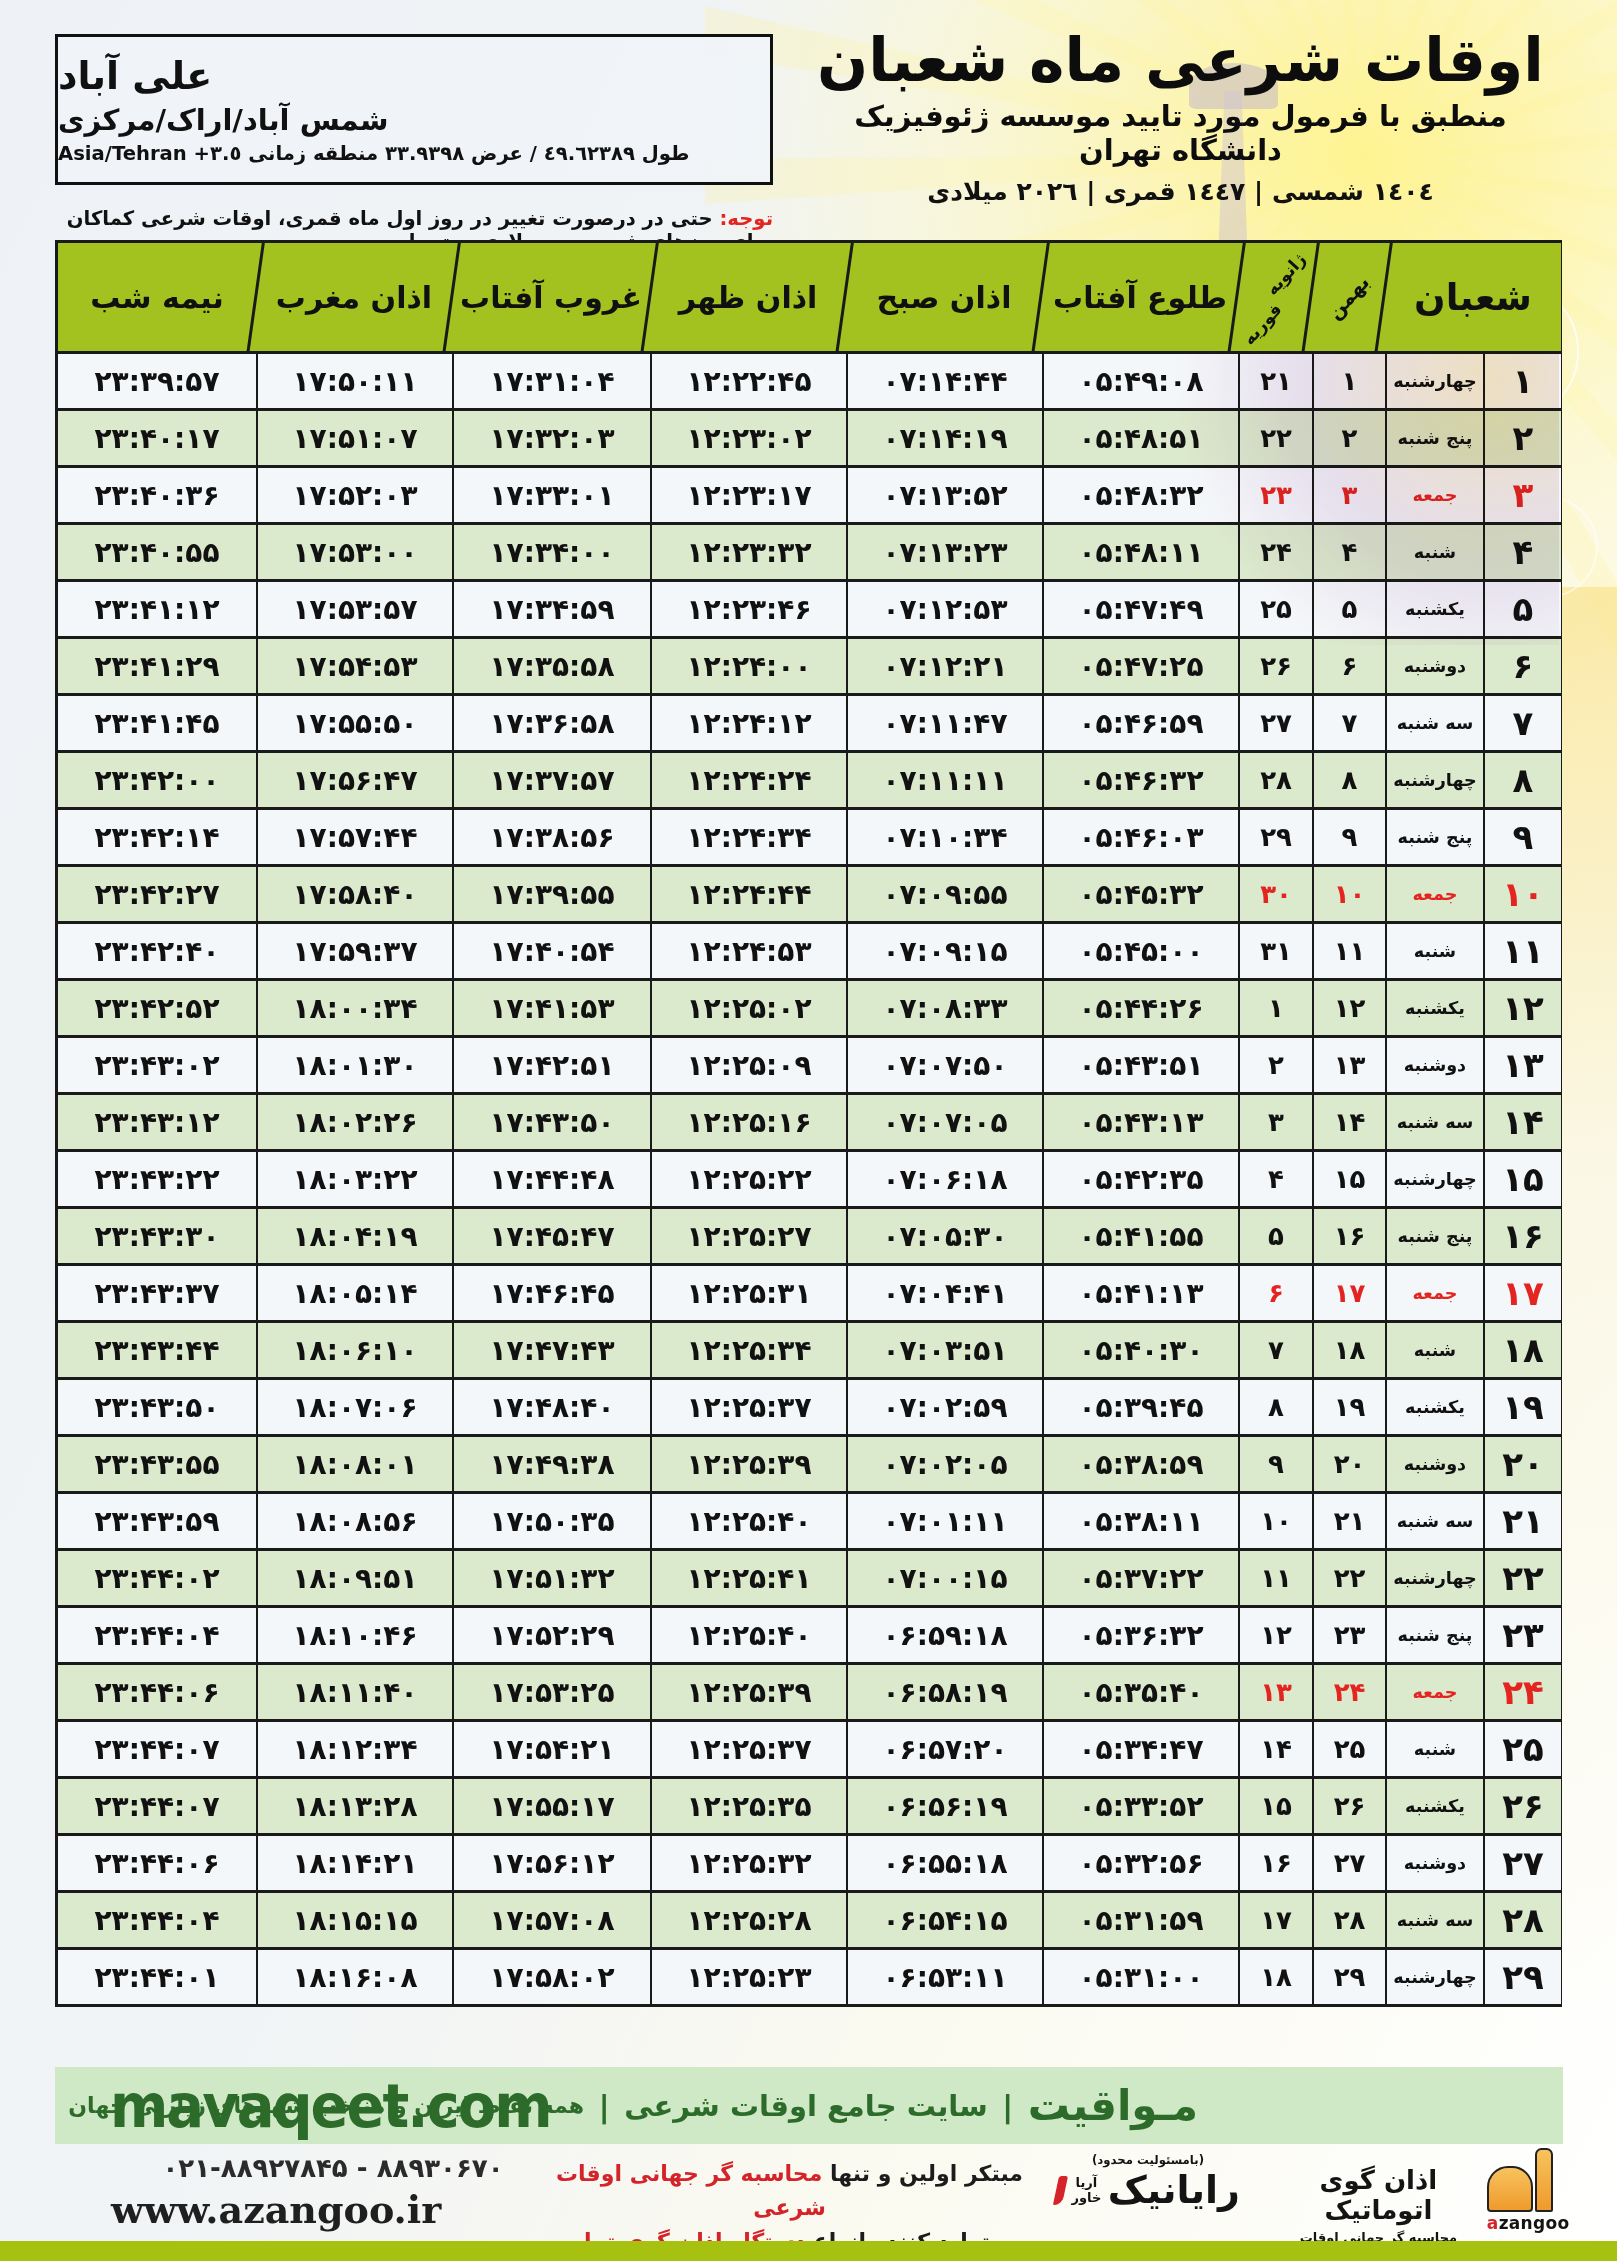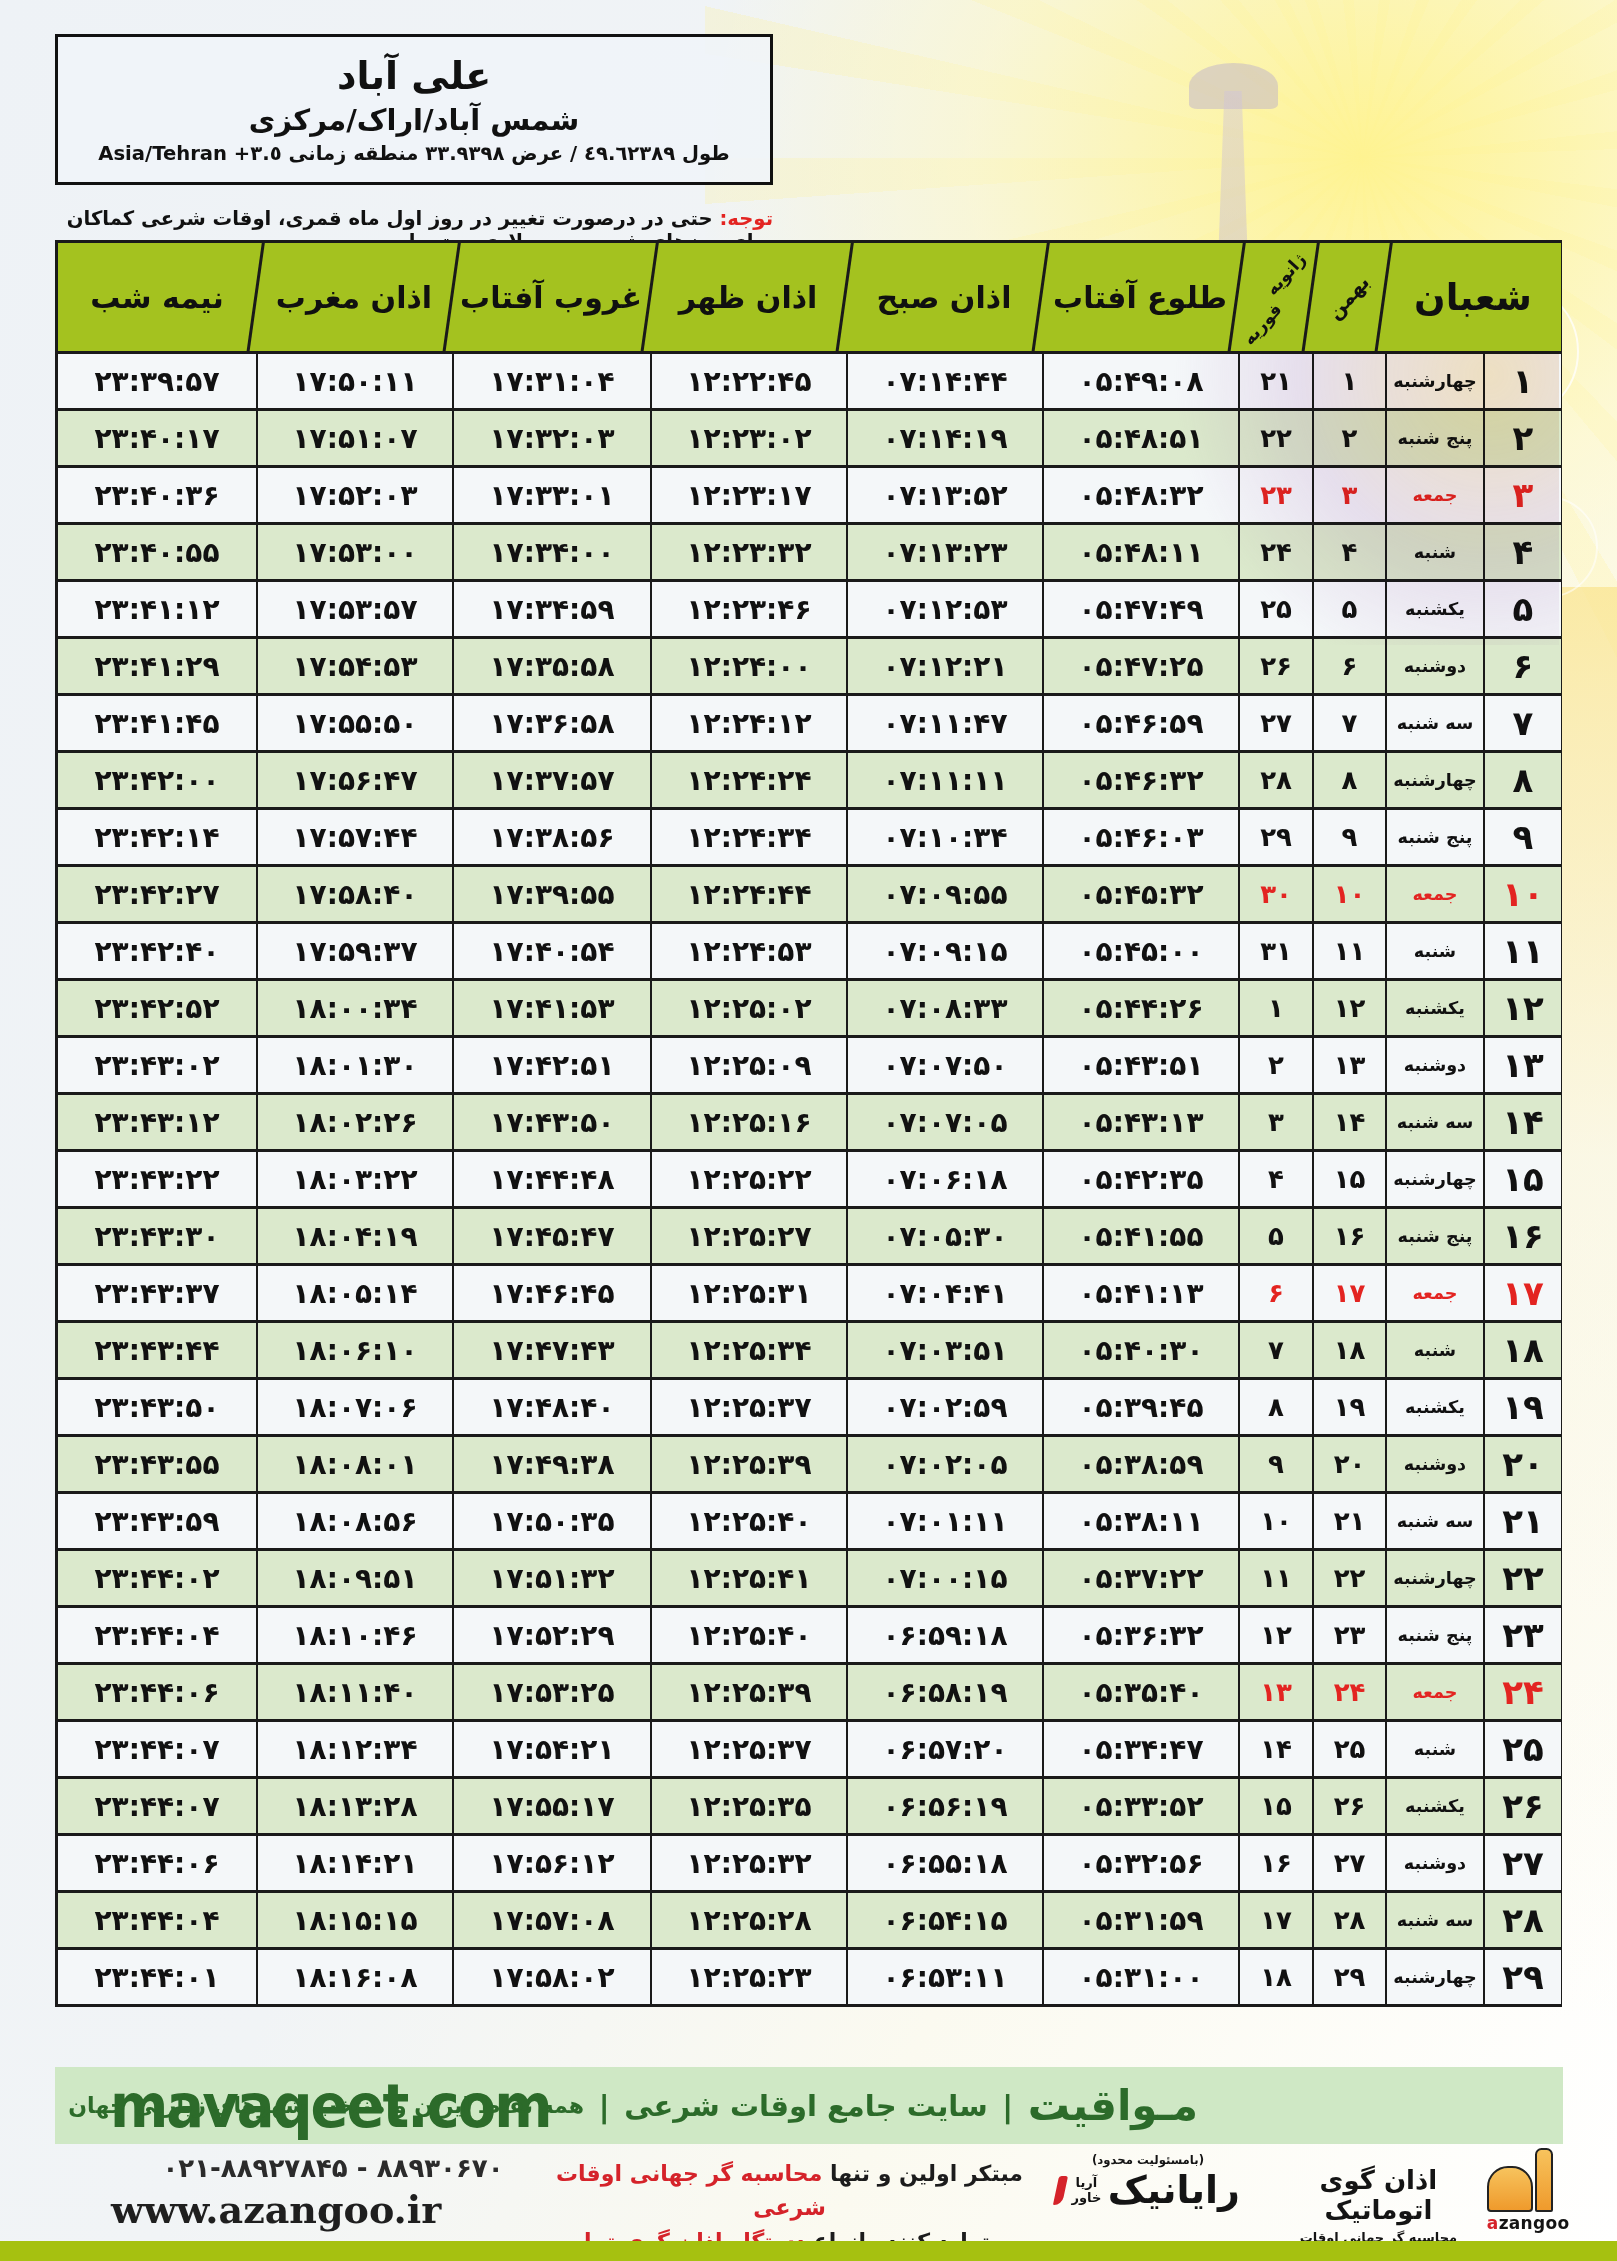--- a/index.html
+++ b/index.html
@@ -19,21 +19,21 @@
        clip-path:polygon(38% 0,62% 0,80% 100%,20% 100%);}
   .minaret-dome{left:1189px;top:63px;width:89px;height:46px;opacity:.45;
        background:#b9aacb;border-radius:50% 50% 10% 10%;}
   .swirl{border:2.6px solid rgba(255,255,255,.75);border-radius:50%;}
   .sw1{right:39px;top:281px;width:137px;height:137px;}
   .sw2{right:124px;top:418px;width:72px;height:72px;}
   .sw3{right:19.6px;top:496px;width:98px;height:98px;border-color:rgba(255,255,255,.55);}
   
   .info-box{position:absolute;z-index:2;left:55px;top:34px;width:712px;height:145px;
             border:3.3px solid #111;background:rgba(240,244,248,.92);
-            display:flex;flex-direction:column;align-items:center;justify-content:center;gap:5.2px;}
+            display:flex;flex-direction:column;align-items:flex-start;justify-content:center;gap:5.2px;}
   .city{font-size:38px;font-weight:bold;color:#111;}
   .region{font-size:29px;font-weight:bold;color:#111;}
   .coords{font-size:19.6px;font-weight:bold;color:#111;}
   
   .title-block{position:absolute;z-index:2;left:802px;top:26px;width:757px;text-align:center;}
   .main-title{font-size:60px;font-weight:bold;color:#0d0d0d;line-height:1.15;}
   .sub-title{font-size:29px;font-weight:bold;color:#0d0d0d;margin-top:3.9px;}
   .years{font-size:25px;font-weight:bold;color:#111;margin-top:10.4px;}
   
   .note{position:absolute;z-index:2;left:55px;top:207px;width:718px;direction:rtl;text-align:right;
@@ -119,20 +119,25 @@
 
   <div class="info-box">
     <div class="city">علی آباد</div>
     <div class="region" dir="rtl">شمس آباد/اراک/مرکزی</div>
     <div class="coords" dir="rtl">
       <span>طول ٤٩.٦٢٣٨٩ / عرض ٣٣.٩٣٩٨ منطقه زمانی</span>
       <span dir="ltr">Asia/Tehran +٣.٥</span>
     </div>
   </div>
 
+  <div class="title-block">
+    <div class="main-title" dir="rtl">اوقات شرعی ماه شعبان</div>
+    <div class="sub-title" dir="rtl">منطبق با فرمول مورد تایید موسسه ژئوفیزیک دانشگاه تهران</div>
+    <div class="years" dir="rtl">١٤٠٤ شمسی | ١٤٤٧ قمری | ٢٠٢٦ میلادی</div>
+  </div>
 
   <div class="note">
     <span class="lbl">توجه:</span>
     <span>حتی در درصورت تغییر در روز اول ماه قمری، اوقات شرعی کماکان برای روزهای شمسی و میلادی معتبر است.</span>
   </div>
 
   <div class="table-wrap">
     <div class="grid">
       <div class="hd hd-nime">نیمه شب</div>
       <div class="hd hd-mag">اذان مغرب</div>

